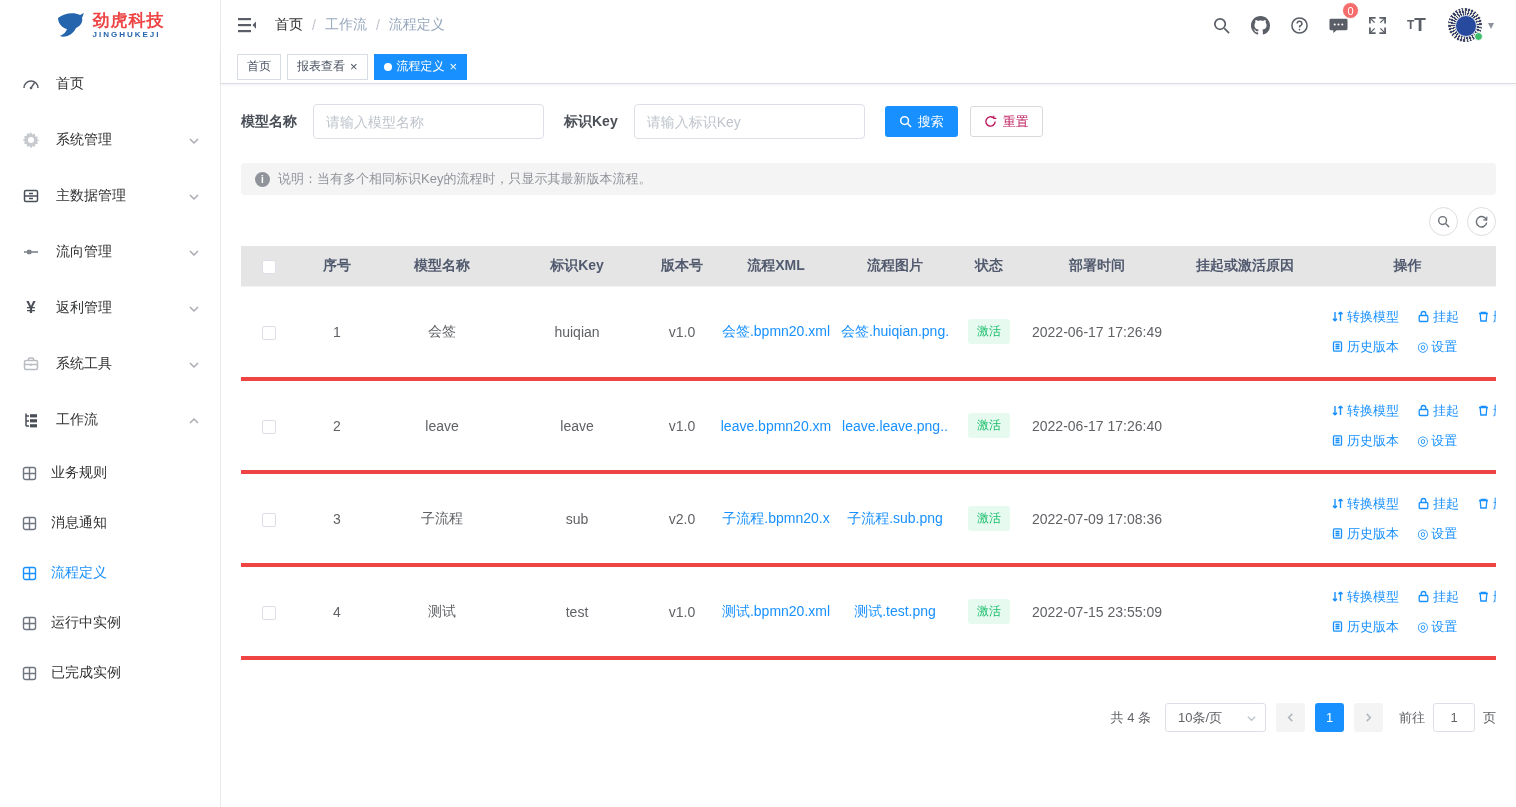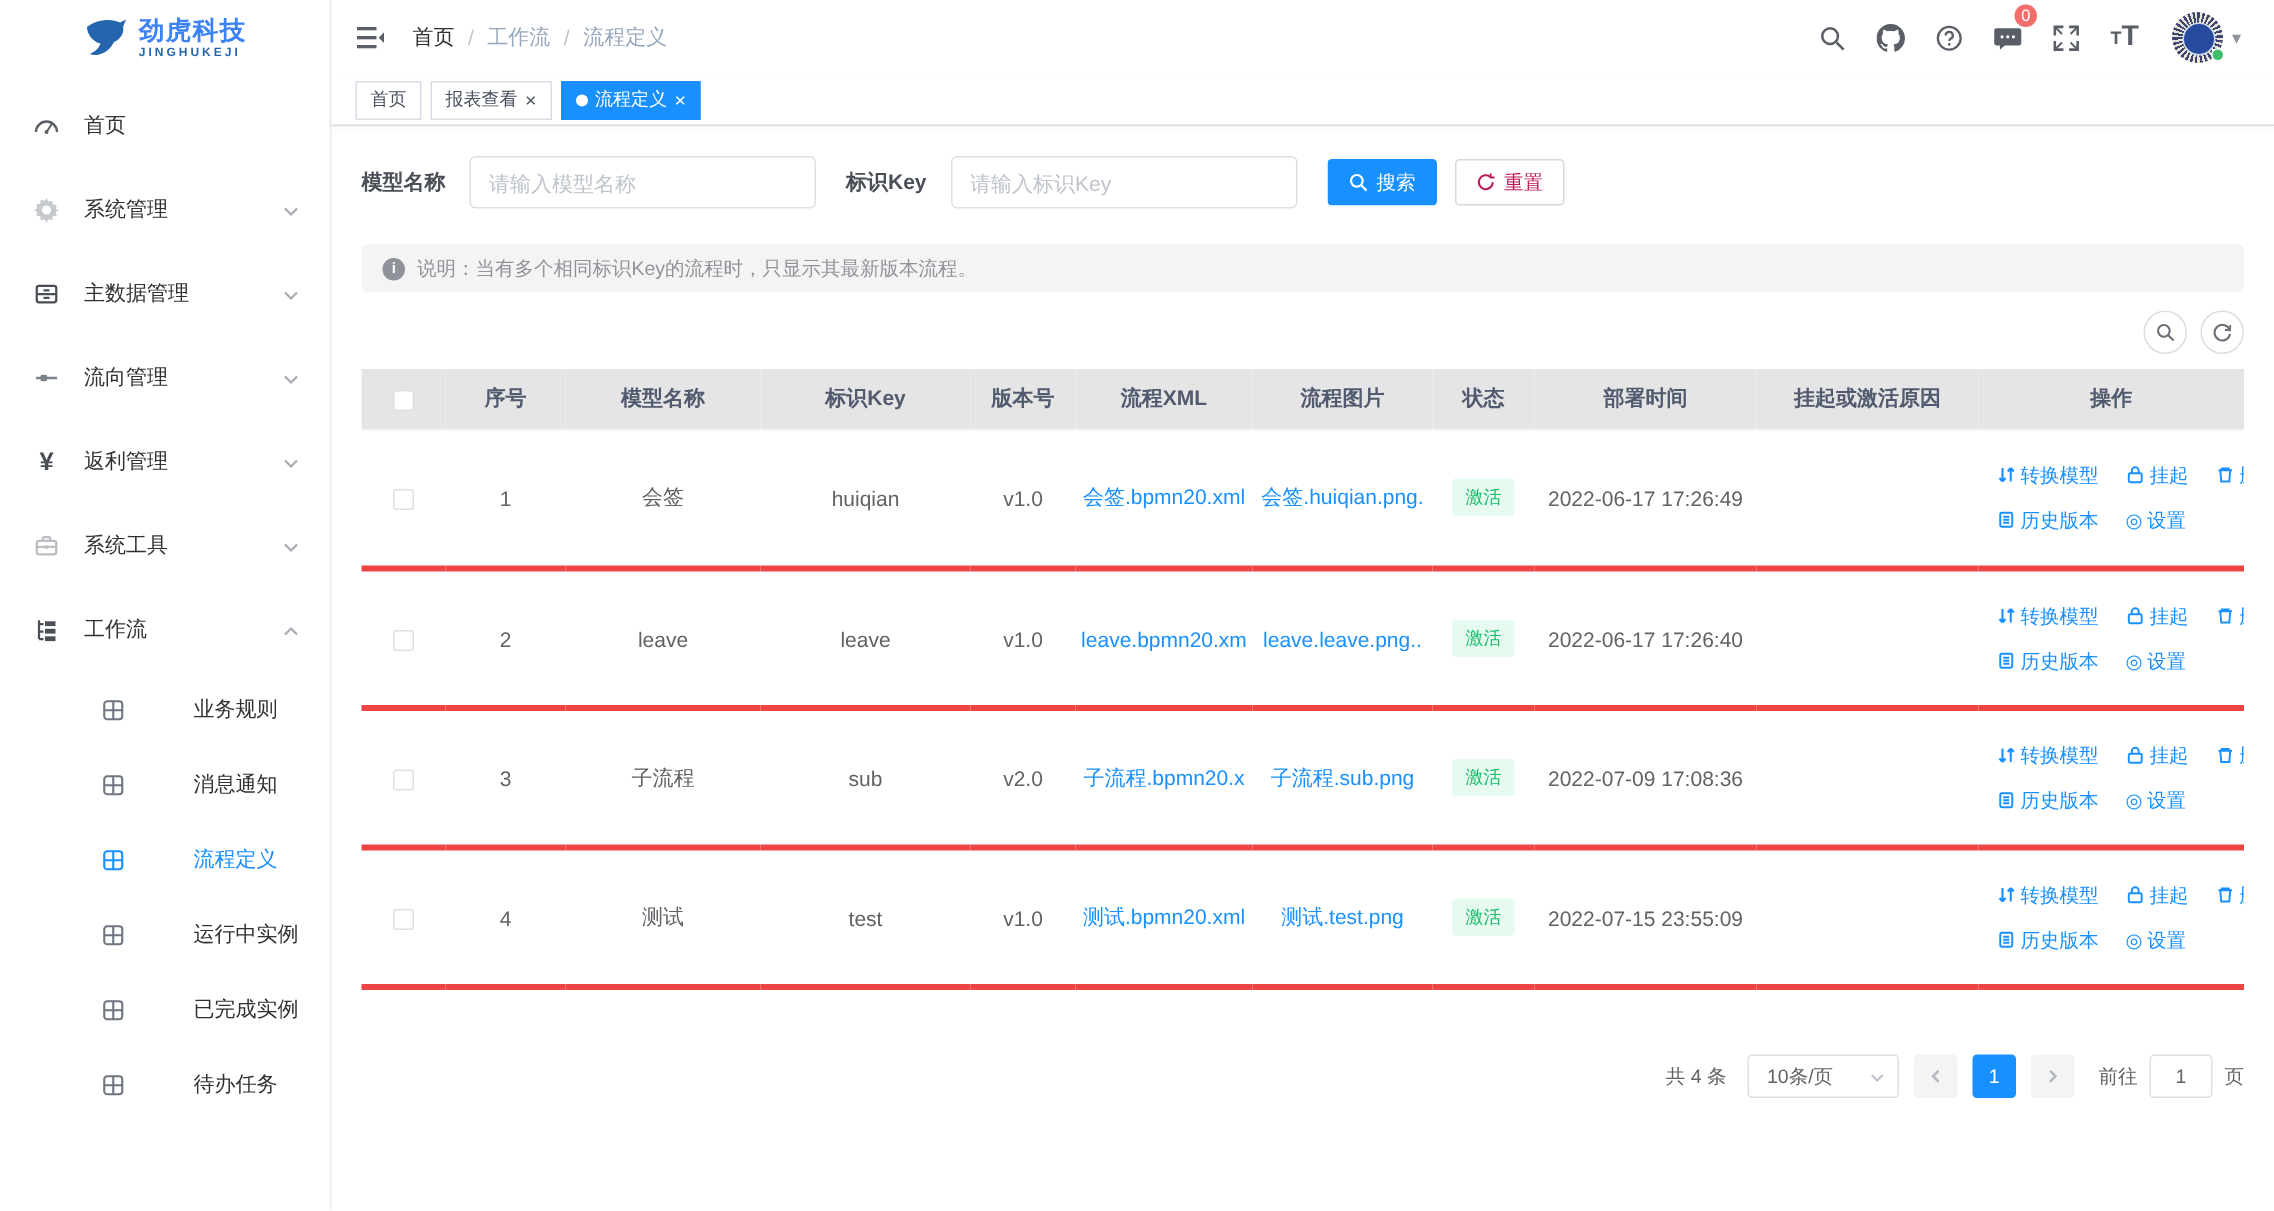--- a/index.html
+++ b/index.html
@@ -5,28 +5,28 @@
   * { margin:0; padding:0; box-sizing:border-box; }
   html,body { width:1516px; height:807px; overflow:hidden; background:#fff;
     font-family:"Liberation Sans","DejaVu Sans",sans-serif; font-size:14px; color:#303133; }
   .app { display:flex; width:1516px; height:807px; }
 
   
   .sidebar { width:221px; height:807px; background:#fff; border-right:1px solid #e9e9e9; flex-shrink:0; overflow:hidden; }
   .logo-row { height:50px; display:flex; align-items:center; justify-content:center; gap:7px; }
   .logo-mark { width:30px; height:26px; color:#2565ae; }
   .logo-text { display:flex; flex-direction:column; line-height:1; }
-  .logo-title { color:#3b82f6; font-weight:bold; font-size:17px; letter-spacing:1px; }
+  .logo-title { color:#ef4444; font-weight:bold; font-size:17px; letter-spacing:1px; }
   .logo-sub { color:#2565ae; font-weight:bold; font-size:8px; letter-spacing:2px; margin-top:2px; }
   .menu { margin-top:6px; }
   .menu-item { height:56px; display:flex; align-items:center; padding:0 20px 0 22px; color:#303133; cursor:pointer; }
   .menu-item .m-icon { width:18px; height:18px; margin-right:16px; color:#8c939d; display:flex; align-items:center; justify-content:center; flex-shrink:0; }
   .menu-item .m-label { flex:1; font-size:14px; }
   .menu-item .chev { color:#a8abb2; width:12px; height:12px; }
-  .submenu-item { height:50px; display:flex; align-items:center; padding-left:68px; color:#303133; cursor:pointer;gap:32px; }
+  .submenu-item { height:50px; display:flex; align-items:center; padding-left:22px; color:#303133; cursor:pointer; }
   .submenu-item .s-icon { width:15px; height:15px; margin-right:14px; color:#6f7680; display:flex; align-items:center; flex-shrink:0; }
   .submenu-item.active { color:#1890ff; }
   .submenu-item.active .s-icon { color:#1890ff; }
 
   
   .main { flex:1; display:flex; flex-direction:column; min-width:0; }
   .navbar { height:50px; display:flex; align-items:center; padding:0 14px 0 16px; background:#fff; }
   .hamburger { width:20px; height:20px; color:#5a5e66; cursor:pointer; margin-right:18px; flex-shrink:0; }
   .breadcrumb { display:flex; align-items:center; gap:9px; font-size:14px; }
   .bc-item-first { color:#303133; }
@@ -238,29 +238,20 @@
         <span>运行中实例</span>
       </div>
       <div class="submenu-item">
         <span class="s-icon">
             <svg viewBox="0 0 15 15" fill="none" stroke="currentColor" stroke-width="1.4">
               <rect x="1.5" y="1.5" width="12" height="12" rx="2"></rect>
               <path d="M1.5 7.5 h12 M7.5 1.5 v12"></path>
             </svg>
           </span>
         <span>已完成实例</span>
-      </div>
-      <div class="submenu-item">
-        <span class="s-icon">
-            <svg viewBox="0 0 15 15" fill="none" stroke="currentColor" stroke-width="1.4">
-              <rect x="1.5" y="1.5" width="12" height="12" rx="2"></rect>
-              <path d="M1.5 7.5 h12 M7.5 1.5 v12"></path>
-            </svg>
-          </span>
-        <span>待办任务</span>
       </div>
     </nav>
   </aside>
 
   <div class="main">
 
     <header class="navbar">
       <span class="hamburger">
         <svg viewBox="0 0 20 20" fill="currentColor">
             <rect x="1" y="3" width="13" height="2.2"></rect>

